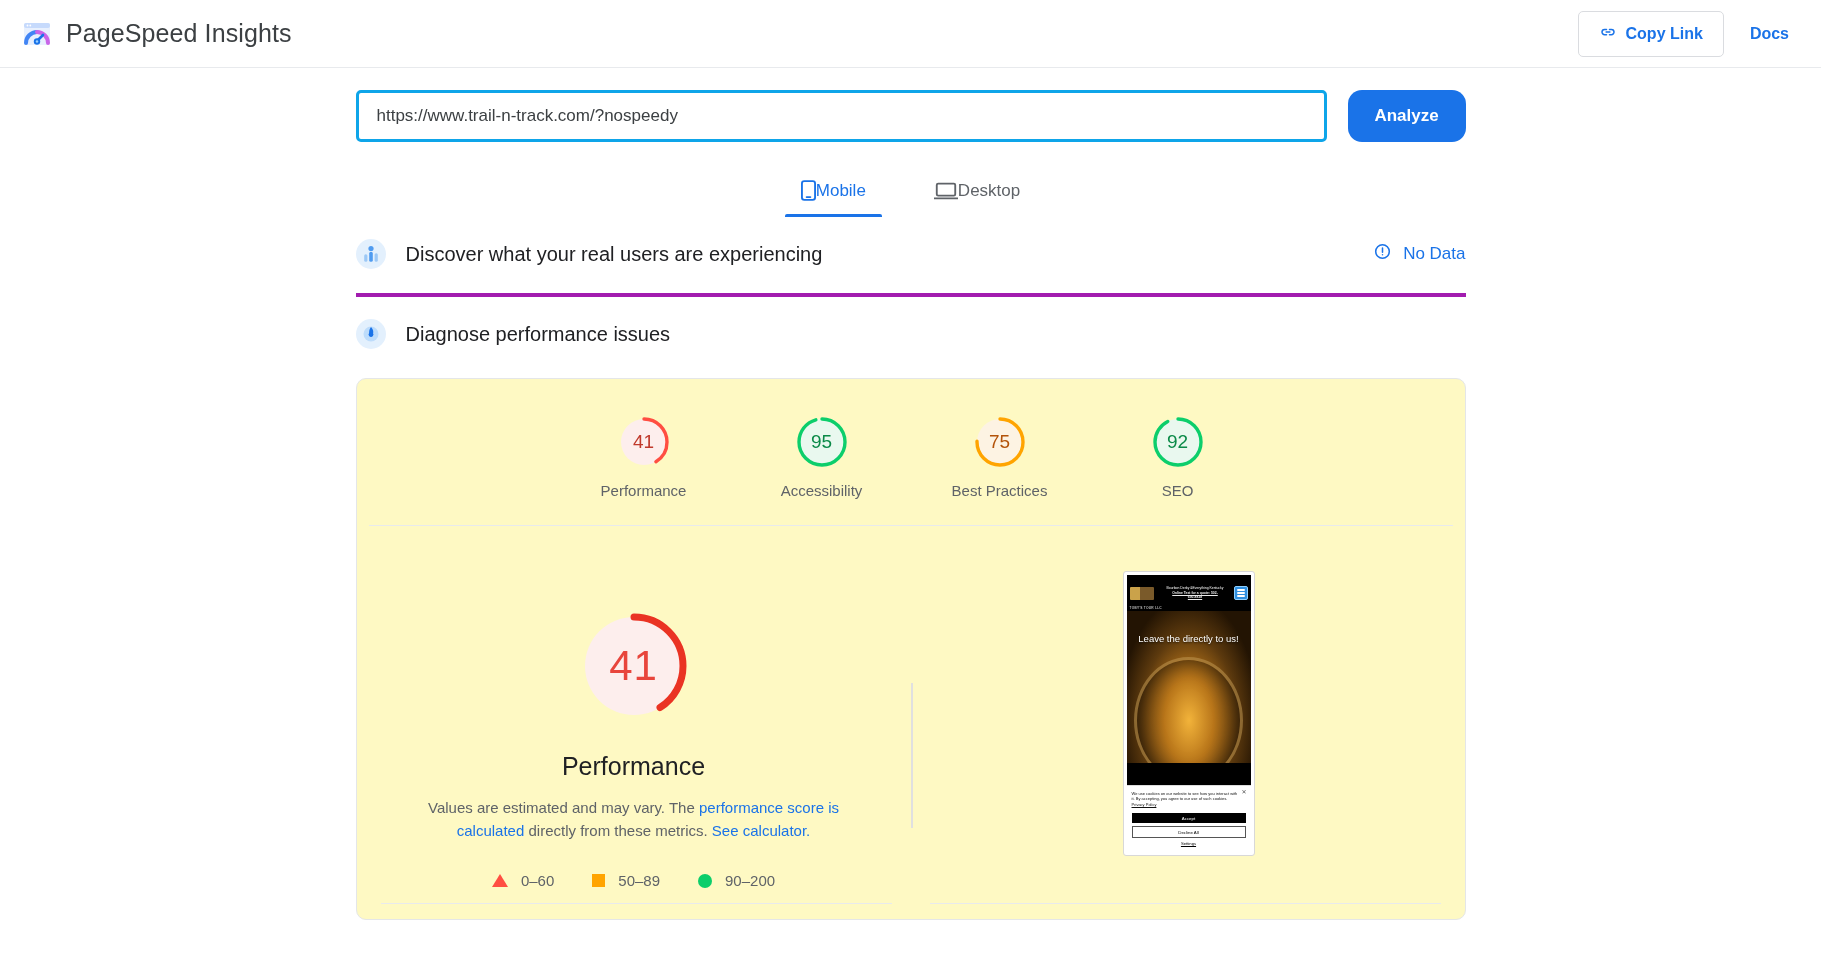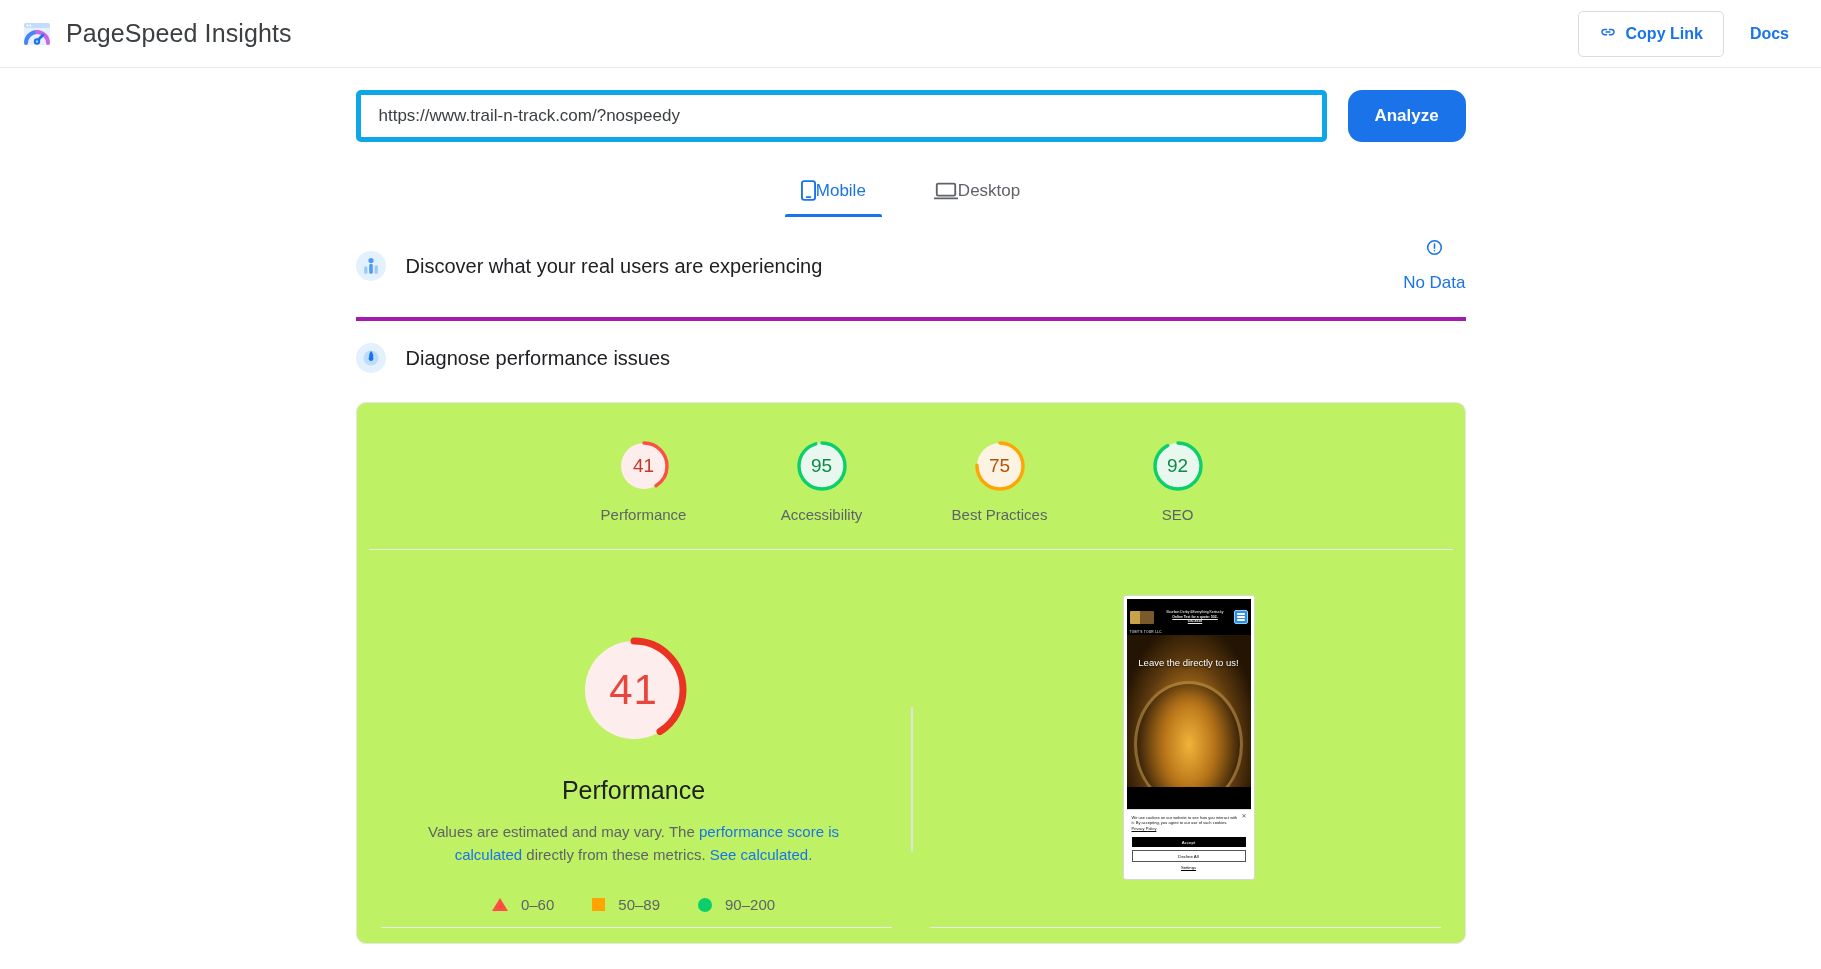--- a/index.html
+++ b/index.html
@@ -70,21 +70,21 @@
     width: 1110px;
     margin: 0 auto;
     padding-top: 22px;
   }
 
   
   .urlrow { display: flex; gap: 21px; align-items: stretch; }
   .url-input {
     flex: 1;
     height: 52px;
-    border: 5px solid #0ea5e9;
+    border: 3px solid #0ea5e9;
     border-radius: 5px;
     padding: 16px 18px;
     font-size: 17px;
     color: #3c4043;
     font-family: "Liberation Sans", sans-serif;
     outline: none;
     background: #fff;
   }
   .analyze-btn {
     width: 118px;
@@ -150,29 +150,28 @@
   }
   .section-right {
     margin-left: auto;
     display: flex;
     align-items: center;
     gap: 12px;
     color: #1a73e8;
     font-size: 17px;
     font-weight: 500;
     cursor: pointer;
-    flex-direction: column;
   }
 
   
   .card {
     border: 1px solid #e4e6e8;
     border-radius: 10px;
     margin-top: 5px;
-    background: #bef264;
+    background: #fef9c3;
     overflow: hidden;
   }
   .score-strip {
     display: flex;
     justify-content: center;
     gap: 62px;
     padding: 35px 0 26px 0;
     border-bottom: 1px solid #e8eaed;
     margin: 0 12px;
   }
@@ -570,21 +569,21 @@
         <div class="detail-left">
           <div class="gauge-lg">
             <svg width="120" height="120" viewBox="0 0 120 120">
               <circle cx="60" cy="60" r="49" fill="#fdeeed"></circle>
               <circle cx="60" cy="60" r="49" fill="none" stroke="#ea3323" stroke-width="7" stroke-linecap="round" stroke-dasharray="126.3 181.6"></circle>
             </svg>
             <span class="num">41</span>
           </div>
           <div class="big-label">Performance</div>
           <div class="estimate-text">
-            <span>Values are estimated and may vary. The </span><a>performance score is calculated</a><span> directly from these metrics. </span><a>See calculated.</a>
+            <span>Values are estimated and may vary. The </span><a>performance score is calculated</a><span> directly from these metrics. </span><a>See calculator.</a>
           </div>
           <div class="legend">
             <div class="legend-item">
               <span class="tri"></span>
               <span>0–60</span>
             </div>
             <div class="legend-item">
               <span class="sq"></span>
               <span>50–89</span>
             </div>

